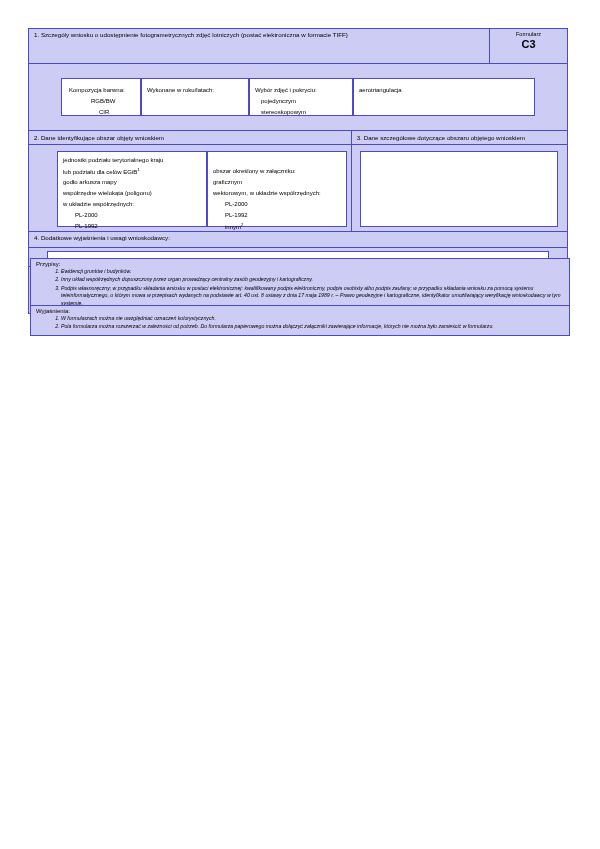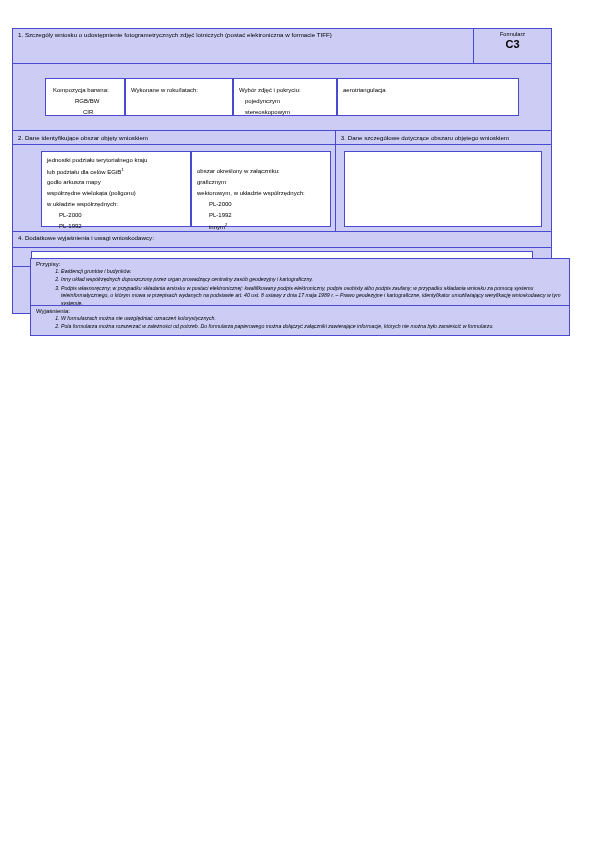--- a/index.html
+++ b/index.html
@@ -15,21 +15,21 @@
     position: relative;
   }
   .page {
     position: relative;
     width: 600px;
     height: 849px;
     box-sizing: border-box;
   }
   .form {
     position: absolute;
-    left: 12px;
+    left: 28px;
     top: 28px;
     width: 540px;
     border: 1px solid #4a4ad0;
     box-sizing: border-box;
   }
   .bar {
     background: #ccccf5;
     border-bottom: 1px solid #4a4ad0;
     font-size: 6.2px;
     padding: 3px 4px 3px 5px;

